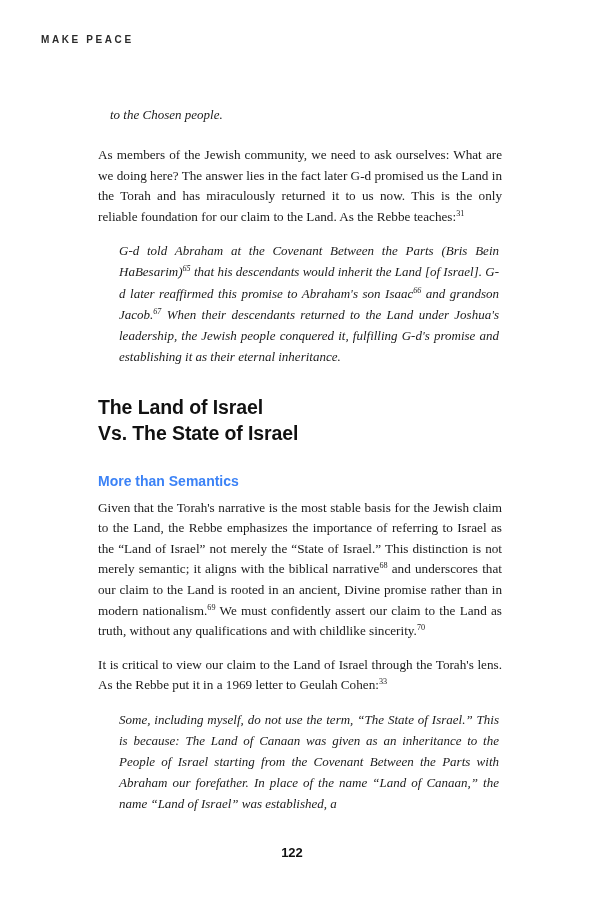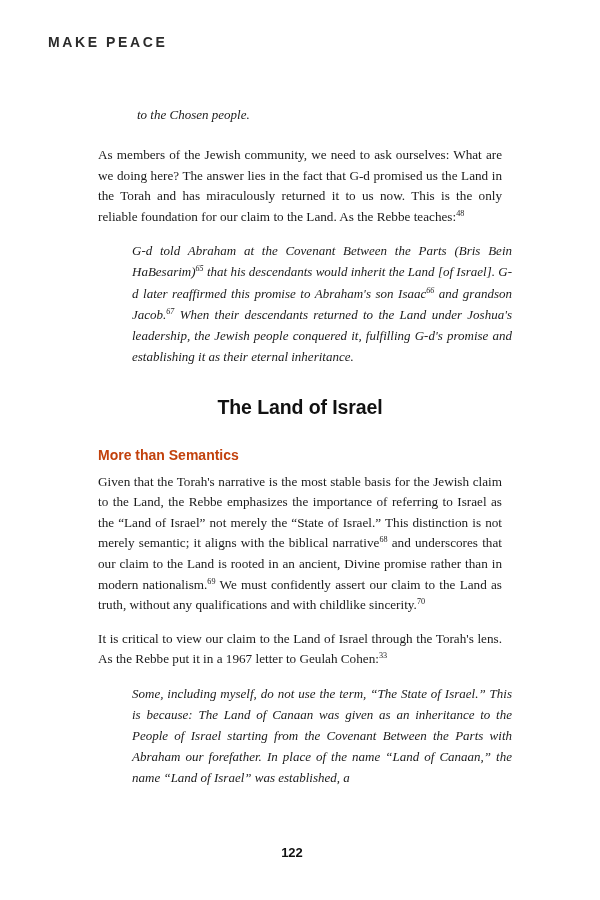--- a/index.html
+++ b/index.html
@@ -16,23 +16,23 @@
     position: relative;
   }
   .page {
     position: absolute;
     inset: 0;
     padding: 0;
   }
   .running-head {
     position: absolute;
     top: 34px;
-    left: 48px;
+    left: 41px;
     font-family: "Liberation Sans", sans-serif;
-    font-size: 14px;
+    font-size: 10px;
     font-weight: 700;
     letter-spacing: 2.6px;
     color: #2b2b2b;
     text-transform: uppercase;
   }
   .content {
     position: absolute;
     top: 104px;
     left: 98px;
     width: 404px;
@@ -43,54 +43,54 @@
     line-height: 1.56;
     text-align: justify;
     text-justify: inter-word;
     hyphens: auto;
   }
   .body-para {
     margin-bottom: 13px;
   }
   .quote-lead {
     font-style: italic;
-    margin-left: 39px;
+    margin-left: 12px;
     width: 380px;
     font-size: 13px;
     line-height: 1.62;
     margin-bottom: 14px;
   }
   .quote-block {
-    margin-left: 34px;
+    margin-left: 21px;
     width: 380px;
   }
   .quote-block p {
     font-style: italic;
     font-size: 13px;
     line-height: 1.62;
   }
   h1.section-title {
     font-family: "Liberation Sans", sans-serif;
     font-size: 19.5px;
     font-weight: 700;
-    text-align: center;
+    text-align: left;
     line-height: 1.33;
     margin: 28px 0 0 0;
     letter-spacing: -0.1px;
     color: #111;
   }
   h1.section-title .line2 {
     display: block;
   }
   h2.sub-title {
     font-family: "Liberation Sans", sans-serif;
     font-size: 14px;
     font-weight: 700;
     margin: 26px 0 9px 0;
-    color: #c2410c;
+    color: #3b82f6;
   }
   sup {
     font-size: 0.62em;
     vertical-align: super;
     line-height: 0;
   }
   b, strong {
     font-weight: 400;
   }
   .folio {
@@ -112,33 +112,33 @@
 <div class="page">
 
   <div class="running-head">MAKE PEACE</div>
 
   <div class="content">
 
     <p class="quote-lead">to the Chosen people.</p>
 
     <div class="spacer-6"></div>
 
-    <p class="body-para"><span>As members of the Jewish community, we need to ask ourselves: What are we doing here? The answer lies in the fact that G-d promised us the Land in the Torah and has miraculously returned it to us now. This is the only reliable foundation for our claim to the Land. As the Rebbe teaches:</span><sup>48</sup></p>
+    <p class="body-para"><span>As members of the Jewish community, we need to ask ourselves: What are we doing here? The answer lies in the fact later G-d promised us the Land in the Torah and has miraculously returned it to us now. This is the only reliable foundation for our claim to the Land. As the Rebbe teaches:</span><sup>31</sup></p>
 
     <div class="quote-block">
       <p><span>G-d told Abraham at the Covenant Between the Parts (Bris Bein HaBesarim)</span><sup>65</sup><span> that his descendants would inherit the Land [of Israel]. G-d later reaffirmed this promise to Abraham's son Isaac</span><sup>66</sup><span> and grandson Jacob.</span><sup>67</sup><span> When their descendants returned to the Land under Joshua's leadership, the Jewish people conquered it, fulfilling G-d's promise and establishing it as their eternal inheritance.</span></p>
     </div>
 
-    <h1 class="section-title"><span>The Land of Israel</span></h1>
+    <h1 class="section-title"><span>The Land of Israel</span><span class="line2">Vs. The State of Israel</span></h1>
 
     <h2 class="sub-title">More than Semantics</h2>
 
     <p class="body-para"><span>Given that the Torah's narrative is the most stable basis for the Jewish claim to the Land, the Rebbe emphasizes the importance of referring to Israel as the “Land of Israel” not merely the “State of Israel.” This distinction is not merely semantic; it aligns with the biblical narrative</span><sup>68</sup><span> and underscores that our claim to the Land is rooted in an </span><b>ancient, Divine promise</b><span> rather than in </span><b>modern nationalism</b><span>.</span><sup>69</sup><span> We must confidently assert our claim to the Land as truth, without any qualifications and with childlike sincerity.</span><sup>70</sup></p>
 
-    <p class="body-para"><span>It is critical to view our claim to the Land of Israel through the Torah's lens. As the Rebbe put it in a 1967 letter to Geulah Cohen:</span><sup>33</sup></p>
+    <p class="body-para"><span>It is critical to view our claim to the Land of Israel through the Torah's lens. As the Rebbe put it in a 1969 letter to Geulah Cohen:</span><sup>33</sup></p>
 
     <div class="quote-block">
       <p>Some, including myself, do not use the term, “The State of Israel.” This is because: The Land of Canaan was given as an inheritance to the People of Israel starting from the Covenant Between the Parts with Abraham our forefather. In place of the name “Land of Canaan,” the name “Land of Israel” was established, a</p>
     </div>
 
   </div>
 
   <div class="folio">122</div>
 
 </div>

